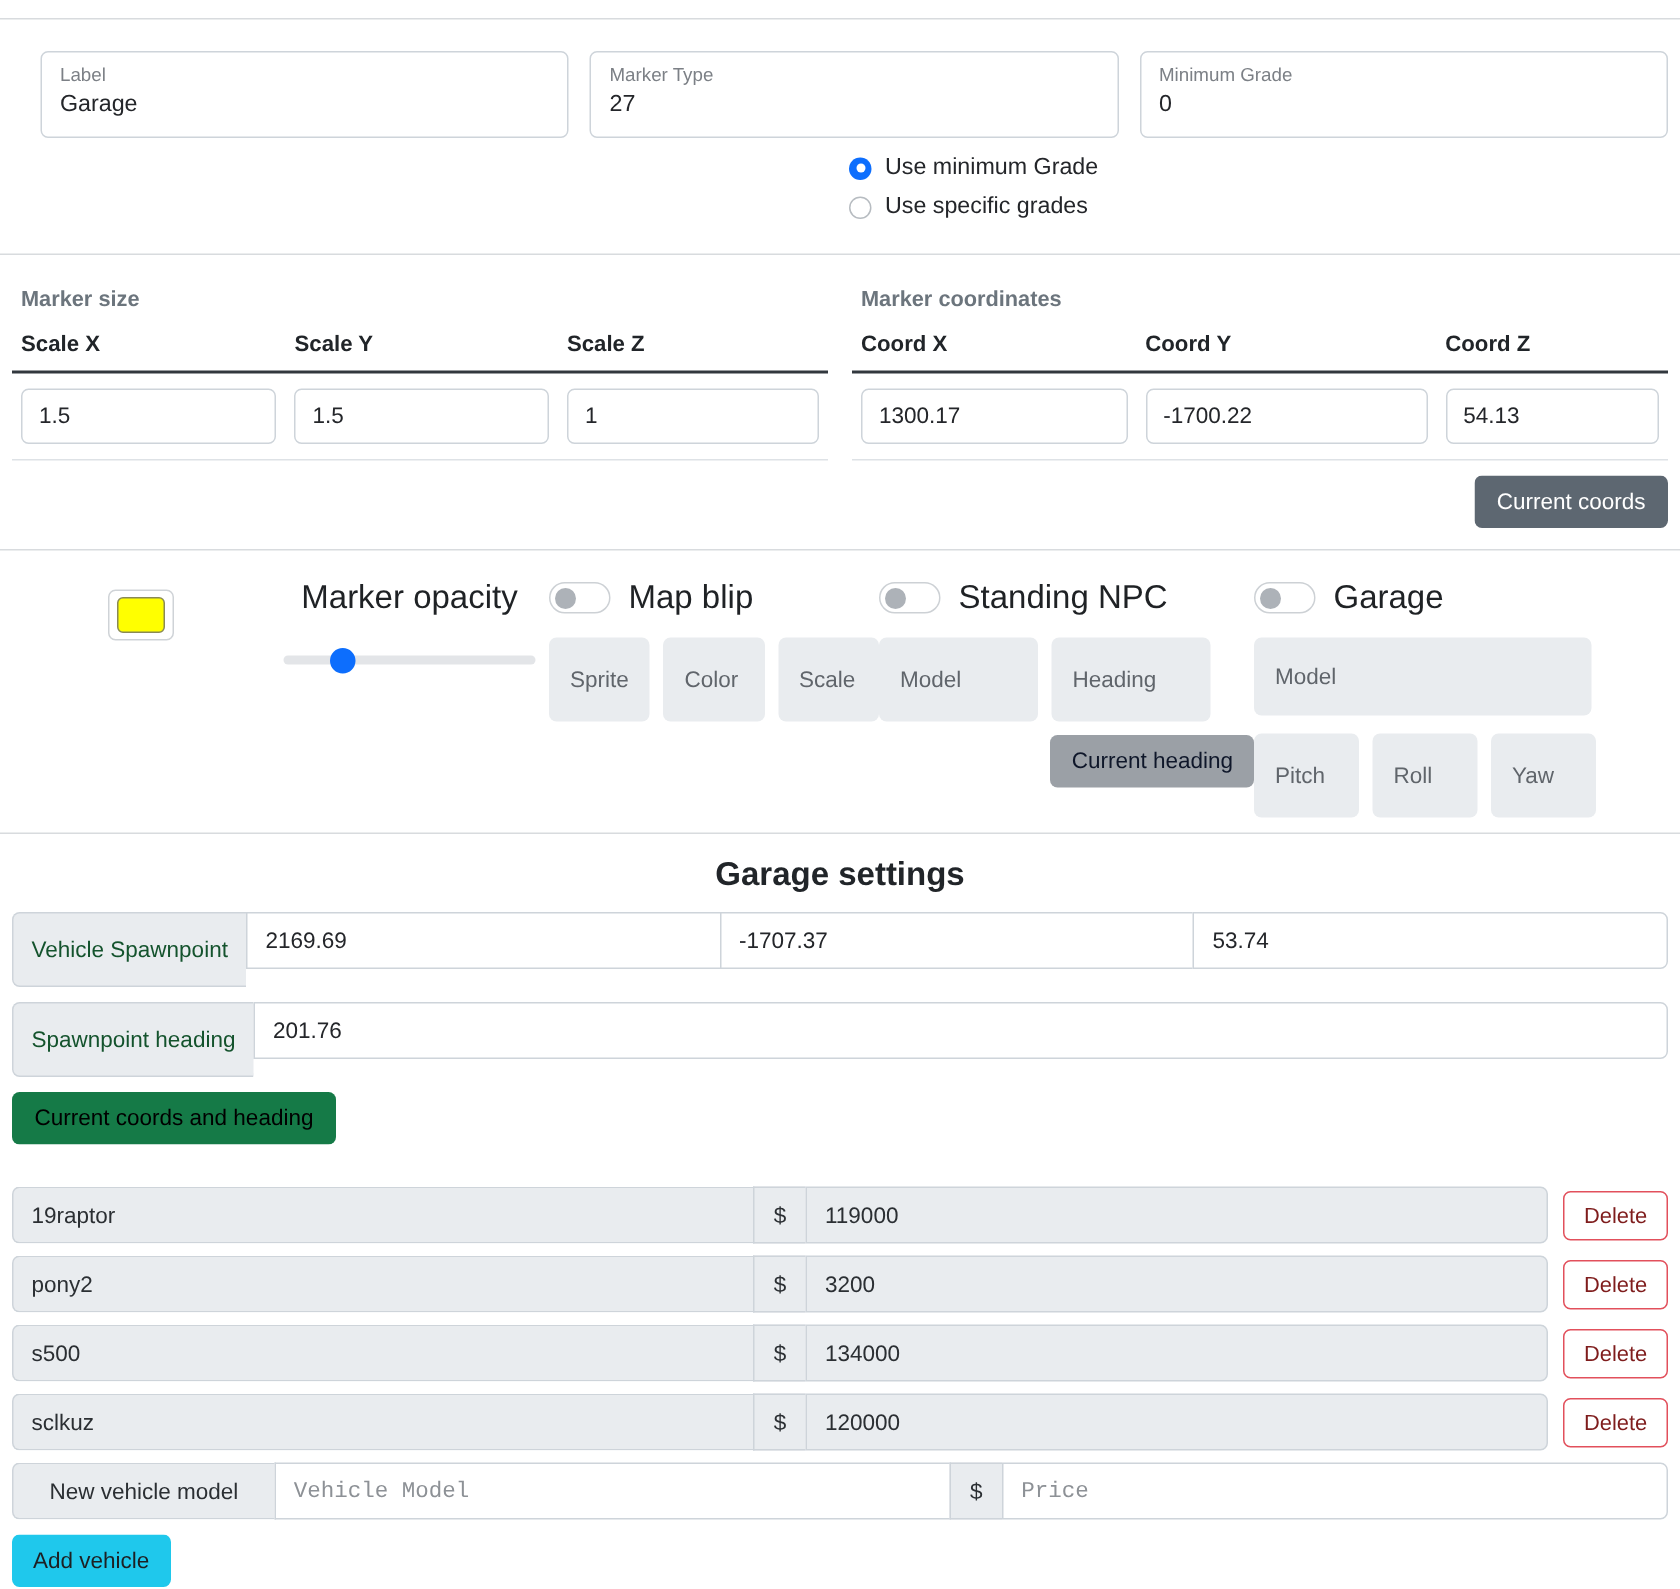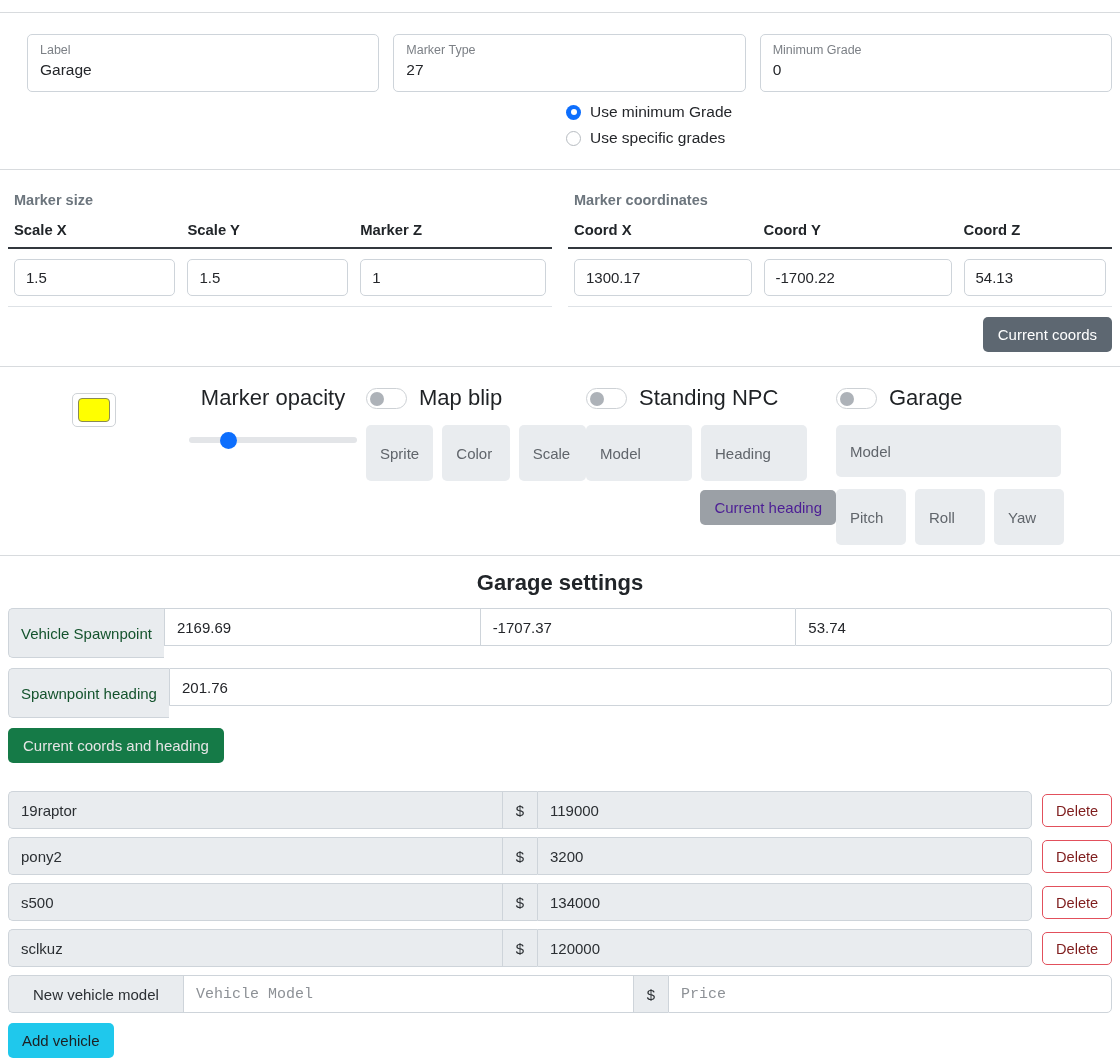--- a/index.html
+++ b/index.html
@@ -81,21 +81,21 @@
     padding: 0 11px; line-height: 35px;
   }
 
   .btn-row { display: flex; justify-content: flex-end; padding: 10px 8px 0 8px; }
   .btn {
     border: 1px solid transparent; border-radius: 5px;
     font-size: 15px; cursor: pointer; font-family: inherit;
     padding: 8px 14px;
   }
   .btn-secondary { background: #5d6771; color: #ffffff; }
-  .btn-success { background: #157a47; color: #e5e5e5; }
+  .btn-success { background: #157a47; color: #000000; }
   .btn-info { background: #1fc8ec; color: #1d2023; }
   .btn-outline-danger {
     background: #fff; color: #7f1d1d; border: 1px solid #e2505c;
     padding: 6px 13px; font-size: 14.6px; border-radius: 5px;
   }
 
   
   .sec3 { display: flex; padding: 14px 8px 0 8px; align-items: flex-start; }
   .col-color { width: 172px; text-align: center; padding-top: 2px; }
   .big-label { font-size: 22px; color: #1f2225; line-height: 30px; }
@@ -132,21 +132,21 @@
     background: #e9ecef; border: none; border-radius: 5px;
     color: #60656b; font-size: 15px; font-family: inherit;
     padding: 0 14px; height: 56px; text-align: left;
     display: flex; align-items: center; cursor: pointer;
   }
   .ghost-btn.wide { width: 225px; height: 52px; }
   .ghost-btn.npc { width: 106px; }
   .ghost-btn.obj { width: 70px; }
   .cur-heading-row { display: flex; justify-content: flex-end; margin-top: 9px; width: 100%; }
   .cur-heading {
-    background: #9ba0a6; color: #4c1d95; border: none; border-radius: 5px;
+    background: #9ba0a6; color: #0f172a; border: none; border-radius: 5px;
     font-size: 15px; font-family: inherit; padding: 9px 14px; cursor: pointer;
   }
 
   
   .garage-title {
     text-align: center; font-size: 22px; font-weight: bold;
     color: #212529; padding: 14px 0 12px 0;
   }
   .igroup { display: flex; padding: 0 8px 10px 8px; }
   .igroup .addon {
@@ -249,21 +249,21 @@
 
   <div class="sec2">
 
     <div class="left">
       <div class="sec-title">Marker size</div>
       <table class="tbl">
         <tbody>
             <tr>
           <th>Scale X</th>
           <th>Scale Y</th>
-          <th>Marker Z</th>
+          <th>Scale Z</th>
         </tr>
         <tr>
           <td>
             <div class="inp">1.5</div>
           </td>
           <td>
             <div class="inp">1.5</div>
           </td>
           <td>
             <div class="inp">1</div>

